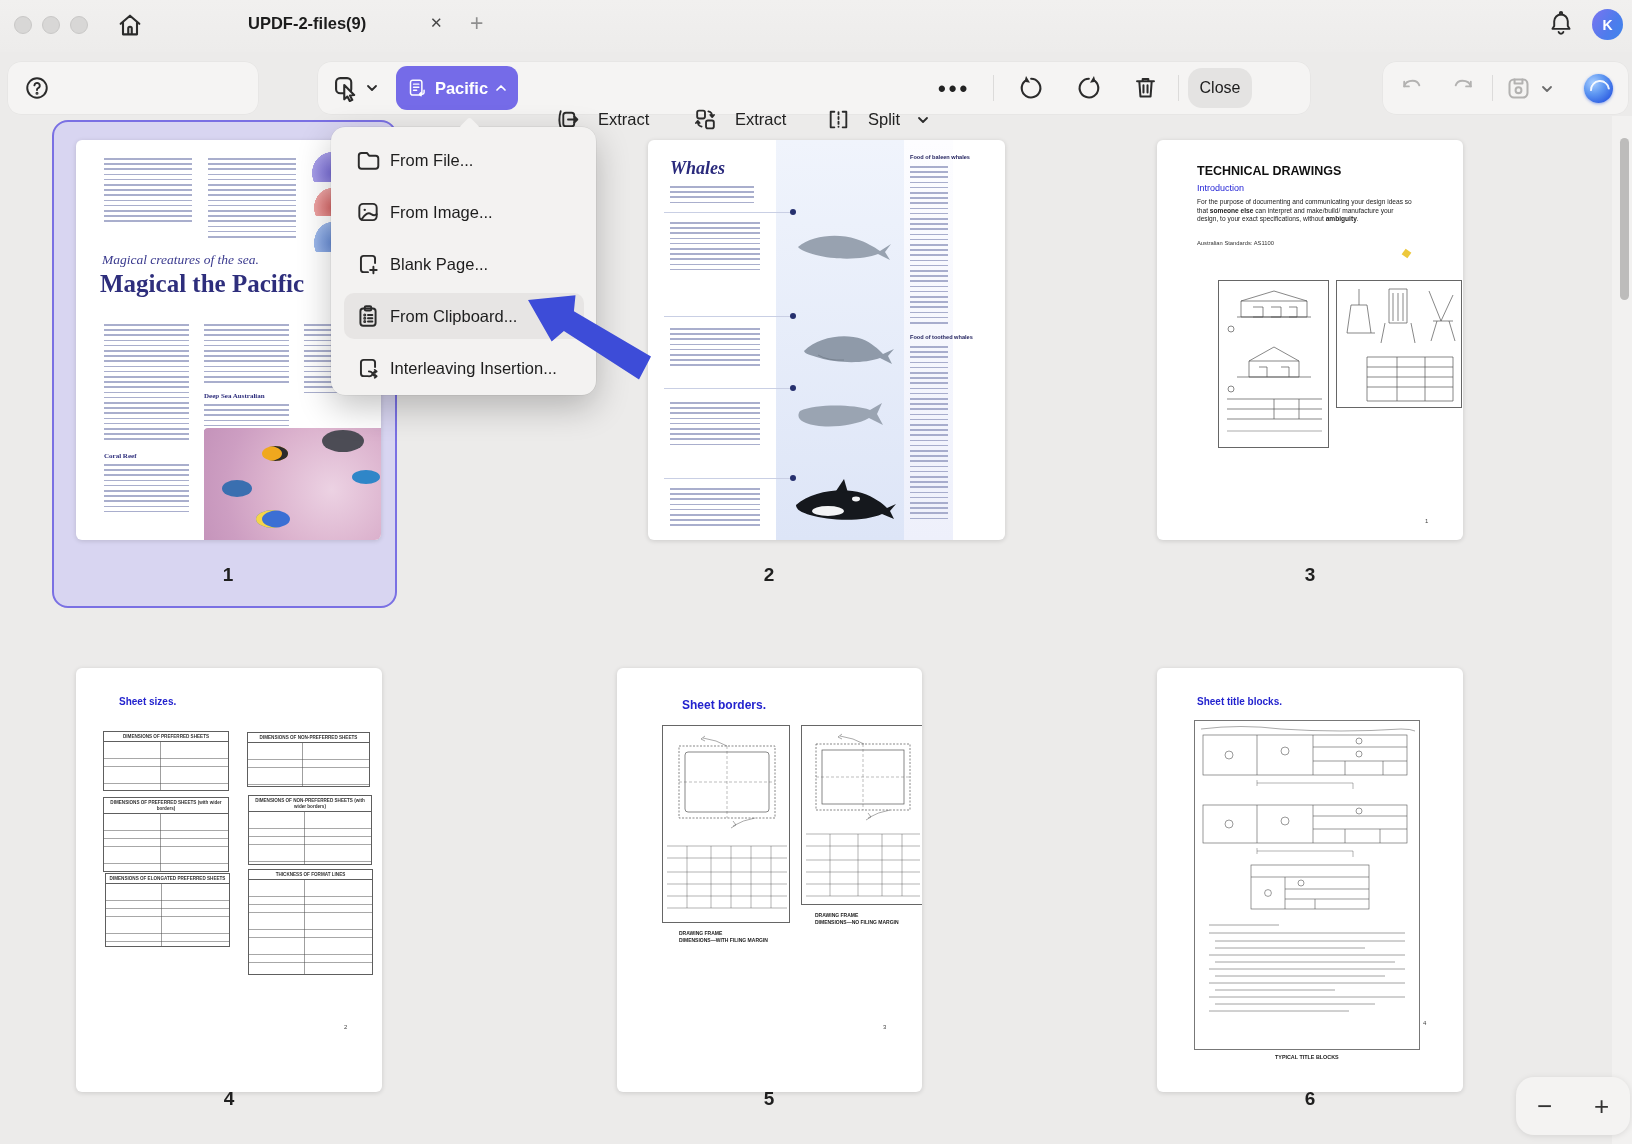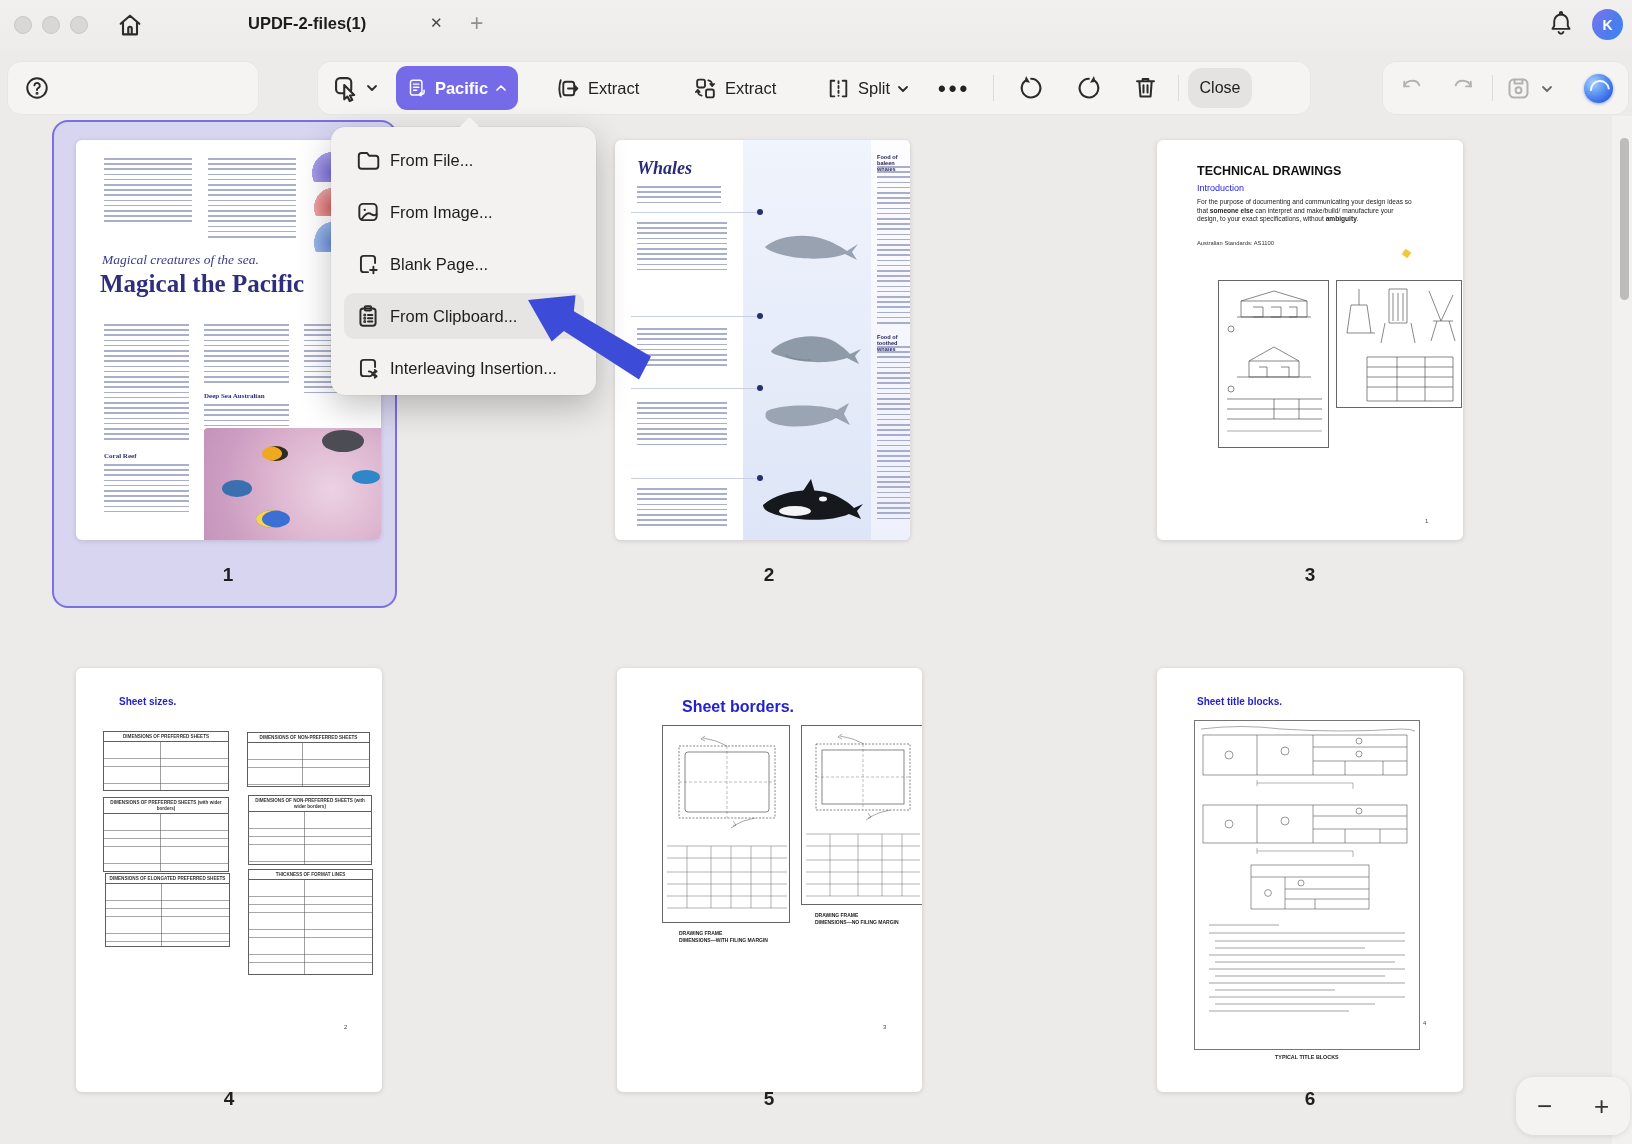--- a/index.html
+++ b/index.html
@@ -6,21 +6,21 @@
     font-family:"Liberation Sans",sans-serif;background:#ECEBEA;}
   .abs{position:absolute;}
   
   #titlebar{position:absolute;left:0;top:0;width:1632px;height:52px;background:linear-gradient(#F1F0EF,#EDECEB);}
   .tl{position:absolute;top:16px;width:16px;height:16px;border-radius:50%;background:#D8D7D6;border:1px solid #C9C8C7;}
   .tabtitle{position:absolute;top:14px;font-size:16.5px;font-weight:600;color:#1c1c1c;}
   .tabx{position:absolute;top:14px;font-size:15px;color:#474747;cursor:default;}
   .tabplus{position:absolute;top:10px;font-size:23px;color:#8f8f8f;font-weight:300;}
   
   .bargroup{position:absolute;top:62px;height:52px;background:#F5F4F3;border-radius:13px;box-shadow:0 0 0 0.5px rgba(0,0,0,0.04);}
-  .tbtn{position:absolute;display:flex;align-items:center;gap:7px;color:#222;font-size:16.5px;font-weight:500;}
+  .tbtn{position:absolute;display:flex;align-items:center;gap:17px;color:#222;font-size:16.5px;font-weight:500;margin-top:31px;}
   .vdiv{position:absolute;top:75px;width:1px;height:26px;background:#DCDBDA;}
   #insert-btn{position:absolute;left:396px;top:66px;width:122px;height:44px;border-radius:11px;
     display:flex;align-items:center;justify-content:center;gap:7px;color:#fff;font-size:16.5px;font-weight:600;}
   #close-btn{position:absolute;left:1188px;top:68px;width:64px;height:40px;border-radius:14px;background:#E4E3E2;
     display:flex;align-items:center;justify-content:center;font-size:16px;font-weight:500;color:#1c1c1c;}
   .toggle{position:absolute;left:196px;top:75px;width:48px;height:27px;border-radius:14px;background:#D9D8D7;}
   .toggle .knob{position:absolute;left:2px;top:2px;width:23px;height:23px;border-radius:50%;background:#fff;box-shadow:0 1px 2px rgba(0,0,0,.25);}
   .dots3{letter-spacing:3px;font-size:22px;font-weight:700;color:#222;}
   #ai-orb{position:absolute;left:1584px;top:74px;width:29px;height:29px;border-radius:50%;
     background:radial-gradient(circle at 32% 30%,#A8CEFF 0%,#5E97F2 40%,#2E5EE2 80%,#2B49D8 100%);box-shadow:0 1px 3px rgba(46,94,226,.5);}
@@ -67,21 +67,21 @@
 </head>
 <body>
 
 <div id="titlebar">
   <div class="tl" style="left:14px"></div>
   <div class="tl" style="left:42px"></div>
   <div class="tl" style="left:70px"></div>
   <svg class="ic abs" style="left:116px;top:11px" width="28" height="28" viewBox="0 0 24 24">
     <path d="M4 11 L12 4 L20 11 M6 9.6 V20 h12 V9.6 M10.5 20 v-5 a1.5 1.5 0 0 1 3 0 v5"></path>
   </svg>
-  <div class="tabtitle" style="left:248px">UPDF-2-files(1)</div>
+  <div class="tabtitle" style="left:248px">UPDF-2-files(9)</div>
   <div class="tabx" style="left:430px">✕</div>
   <div class="tabplus" style="left:470px">+</div>
   <svg class="ic abs" style="left:1548px;top:10px" width="26" height="28" viewBox="0 0 24 26">
     <path d="M12 4.2 a6.3 6.3 0 0 1 6.3 6.3 v4.4 l1.6 2.6 h-15.8 l1.6 -2.6 v-4.4 a6.3 6.3 0 0 1 6.3 -6.3 z"></path>
     <path d="M9.8 20.4 a2.3 2.3 0 0 0 4.4 0"></path>
       <circle cx="12" cy="3" r="1.1"></circle>
   </svg>
   <div id="avatar">
       <span>K</span>
     </div>
@@ -215,21 +215,21 @@
        background:radial-gradient(circle at 72% 55%,#ecd2e3 0%,#dcb3ce 45%,#cd9ec2 75%,#c493ba 100%)">
     <div class="abs" style="left:118px;top:2px;width:42px;height:22px;border-radius:50%;background:#4c4c55"></div>
     <div class="abs" style="left:58px;top:18px;width:26px;height:15px;border-radius:50%;background:#f0a81e;box-shadow:inset -6px 0 0 #2b2b2b"></div>
     <div class="abs" style="left:148px;top:42px;width:28px;height:14px;border-radius:50%;background:#2f86c8"></div>
     <div class="abs" style="left:18px;top:52px;width:30px;height:17px;border-radius:50%;background:#3a6fb0"></div>
     <div class="abs" style="left:52px;top:82px;width:34px;height:18px;border-radius:50%;background:#3b6fd4;box-shadow:inset 6px 0 0 #f5d54a"></div>
   </div>
 </div>
 <div class="pagenum" style="left:198px;top:564px">1</div>
 
-<div class="thumb" style="left:615px;top:140px;width:295px;height:400px">
+<div class="thumb" style="left:648px;top:140px;width:357px;height:400px">
   <div class="abs" style="left:128px;top:0;width:128px;height:400px;background:linear-gradient(to bottom,#f0f4fc,#dde5f7)"></div>
   <div class="abs" style="left:256px;top:0;width:49px;height:400px;background:linear-gradient(to bottom,#fdfdff,#eef0fb)"></div>
   <div class="abs serif" style="left:22px;top:18px;font-style:italic;font-weight:700;font-size:18px;color:#2a2a7c">Whales</div>
   <div class="fl" style="left:22px;top:46px;width:84px;height:18px"></div>
   <div class="fl" style="left:22px;top:82px;width:90px;height:52px"></div>
   <div class="fl" style="left:22px;top:188px;width:90px;height:40px"></div>
   <div class="fl" style="left:22px;top:262px;width:90px;height:44px"></div>
   <div class="fl" style="left:22px;top:348px;width:90px;height:42px"></div>
 
   <div class="abs" style="left:16px;top:72px;width:129px;height:1px;background:#c9cfe4"></div>
@@ -319,21 +319,21 @@
     </div>
   <div class="mtbl" style="left:172px;top:201px;width:125px;height:106px">
       <div class="tt">THICKNESS OF FORMAT LINES</div>
       <div class="bd"></div>
     </div>
   <div class="tinynum" style="left:268px;top:356px">2</div>
 </div>
 <div class="pagenum" style="left:199px;top:1088px">4</div>
 
 <div class="thumb" style="left:617px;top:668px;width:305px;height:424px">
-  <div class="bluehead" style="left:65px;top:30px;font-size:16px">Sheet borders.</div>
+  <div class="bluehead" style="left:65px;top:30px;font-size:12px">Sheet borders.</div>
   <div class="figbox" style="left:45px;top:57px;width:128px;height:198px">
     <svg width="128" height="198" viewBox="0 0 128 198" style="stroke:#555;fill:none;stroke-width:0.7">
       <rect x="16" y="20" width="96" height="72" stroke-dasharray="2 1.5"></rect>
       <rect x="22" y="26" width="84" height="60" rx="3"></rect>
       <path d="M64 20 v72 M16 56 h96" stroke-width="0.4" stroke-dasharray="3 2"></path>
       <path d="M40 12 q14 2 24 8 M42 10 l-4 3 4 2" stroke-width="0.5"></path>
       <path d="M70 100 q10 -6 22 -8 M68 102 l5 -3 -3 -4" stroke-width="0.5"></path>
       <path d="M4 120 h120 M4 132 h120 M4 146 h120 M4 158 h120 M4 170 h120 M4 182 h120 M24 120 v62 M48 120 v62 M68 120 v62 M88 120 v62 M108 120 v62" stroke-width="0.45"></path>
     </svg>
   </div>

